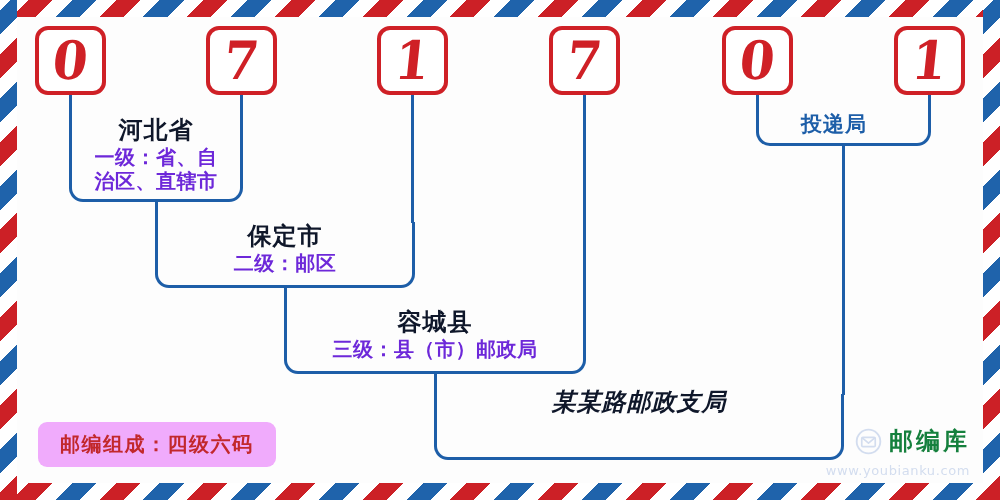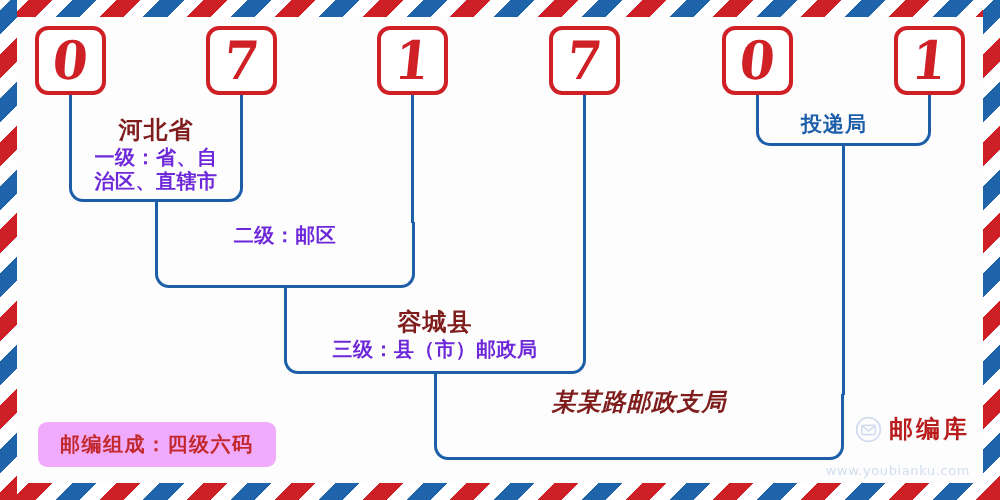--- a/index.html
+++ b/index.html
@@ -83,21 +83,21 @@
   }
 
   
   .level-label{
     position:absolute;
     text-align:center;
     line-height:1.18;
     white-space:nowrap;
   }
   .level-name{
-    color:#7f1d1d;
+    color:#0f172a;
     font-family:"DejaVu Serif","Liberation Serif",serif;
     font-weight:700;
     font-size:24px;
     letter-spacing:1px;
   }
   .level-desc{
     color:#6d28d9;
     font-family:"DejaVu Sans","Liberation Sans",sans-serif;
     font-weight:700;
     font-size:20px;
@@ -136,32 +136,32 @@
   
   .watermark{
     position:absolute;
     right:30px;bottom:22px;
     display:flex;flex-direction:column;align-items:flex-end;
     opacity:1;
   }
   .wm-row{display:flex;align-items:center;gap:7px;}
   .wm-icon{width:27px;height:27px;display:block;}
   .wm-name{
-    color:#b91c1c;
+    color:#15803d;
     font-family:"DejaVu Serif","Liberation Serif",serif;
     font-weight:700;
     font-size:24px;
     letter-spacing:3px;
   }
   .wm-url{
     color:#d3ddef;
     font-family:"DejaVu Sans","Liberation Sans",sans-serif;
     font-size:13px;
     letter-spacing:0.6px;
-    margin-top:18px;
+    margin-top:6px;
   }
 </style>
 </head>
 <body>
 
 <div id="stage">
 
   <div class="airmail-border">
     <div class="stripe-band band-top"></div>
     <div class="stripe-band band-bottom"></div>
@@ -203,20 +203,21 @@
       <div class="level-desc">
         <span>一级：省、自</span>
         <span>治区、直辖市</span>
       </div>
     </div>
 
     <div class="vline" style="left:411px;top:95px;height:128px;"></div>
     <div class="bracket" style="left:155px;top:222px;width:260px;height:66px;"></div>
     <div class="vline" style="left:284px;top:287px;height:22px;"></div>
     <div class="level-label" style="left:175px;top:222px;width:220px;">
+      <div class="level-name">保定市</div>
       <div class="level-desc">
         <span>二级：邮区</span>
       </div>
     </div>
 
     <div class="vline" style="left:583px;top:95px;height:214px;"></div>
     <div class="bracket" style="left:284px;top:308px;width:302px;height:66px;"></div>
     <div class="vline" style="left:434px;top:373px;height:22px;"></div>
     <div class="level-label" style="left:294px;top:308px;width:282px;">
       <div class="level-name">容城县</div>

